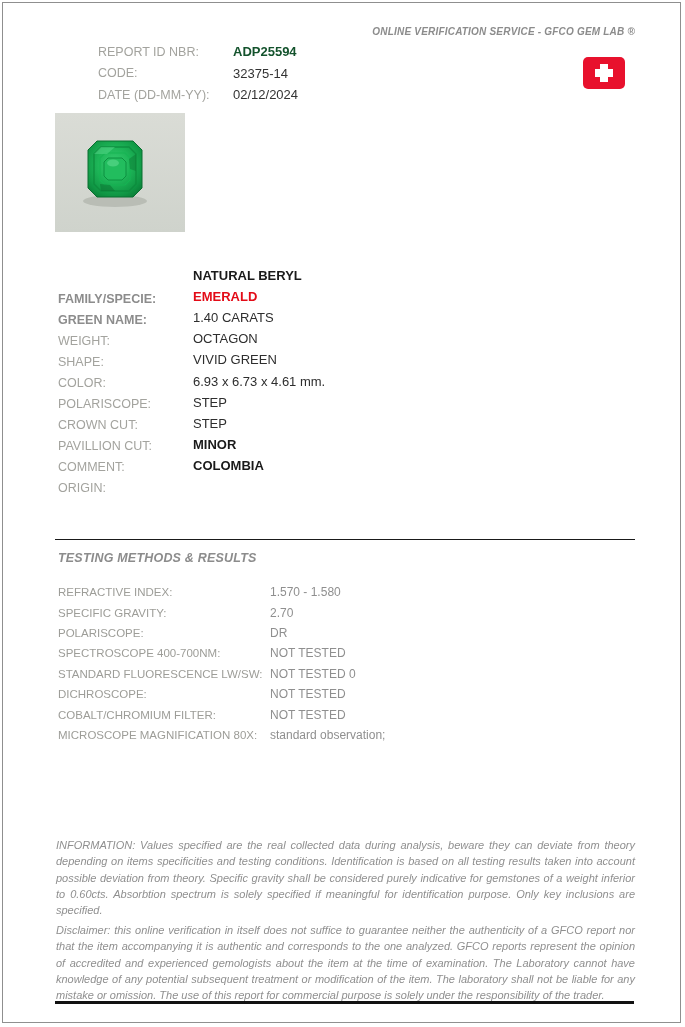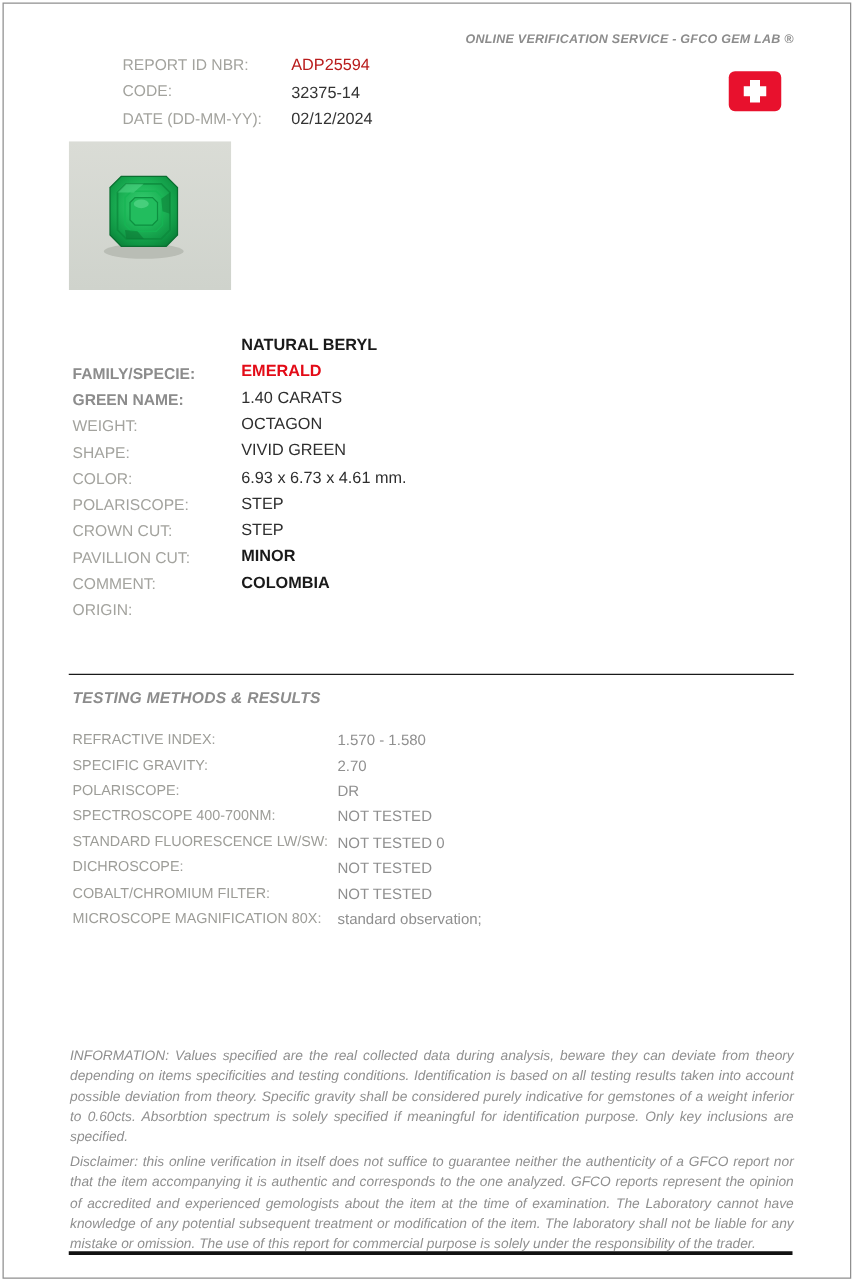--- a/index.html
+++ b/index.html
@@ -48,21 +48,21 @@
   }
   .info-row .lbl {
     width: 135px;
     font-size: 12.5px;
     color: #a3a39e;
   }
   .info-row .val {
     font-size: 13px;
     color: #333333;
   }
-  .info-row .val.bold { font-weight: normal; color: #b91c1c; }
+  .info-row .val.bold { font-weight: bold; color: #14532d; }
 
   .swiss-flag {
     position: absolute;
     left: 583px;
     top: 57px;
     width: 42px;
     height: 32px;
     border-radius: 5px;
   }
   .swiss-flag .bar-v {

